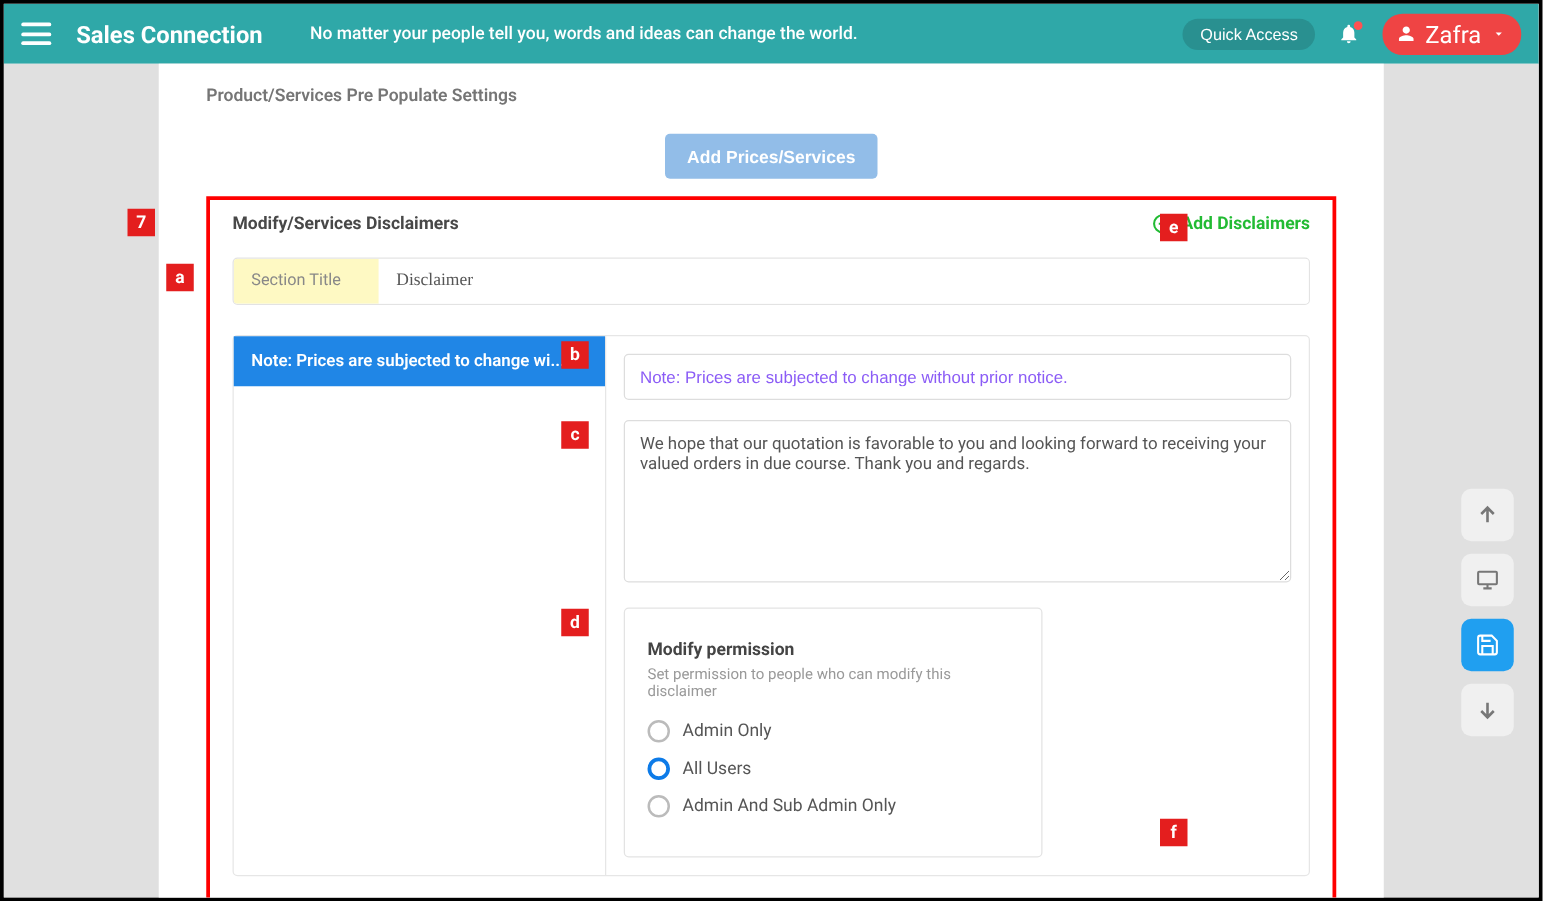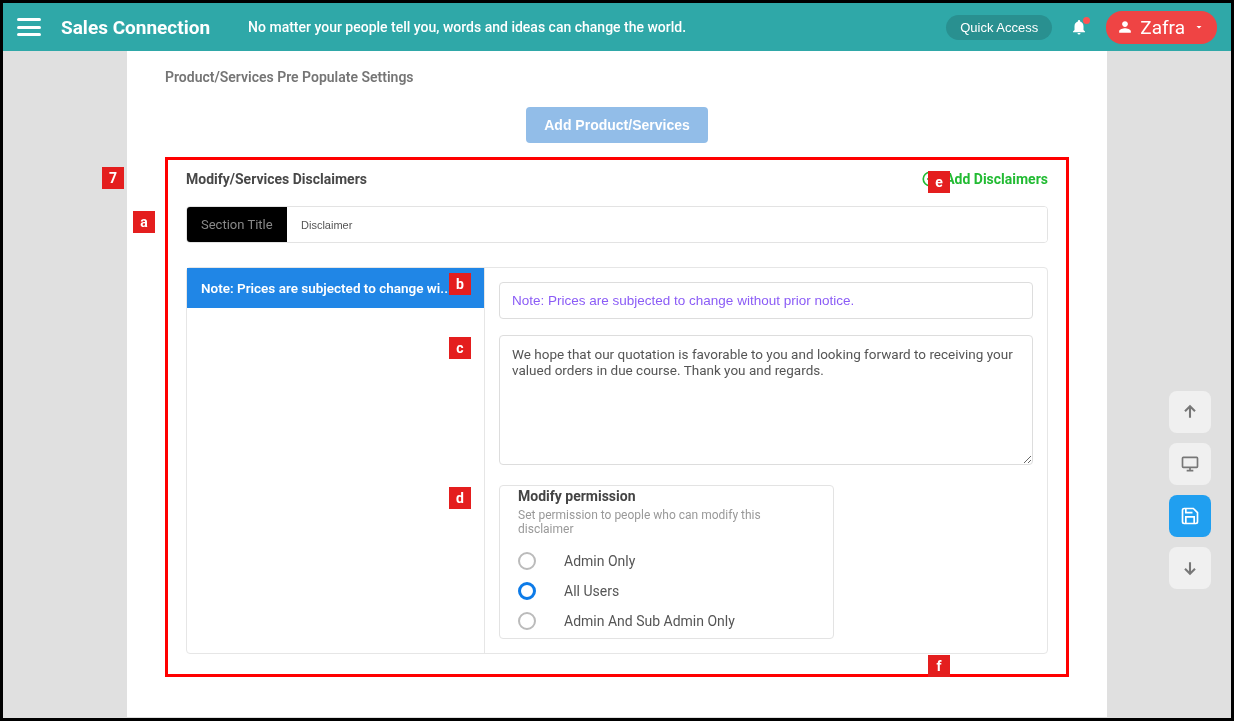--- a/index.html
+++ b/index.html
@@ -106,33 +106,34 @@
   .add-disc svg { width:18px; height:18px; }
 
   .section-row {
     display:flex;
     border:1px solid #e3e3e3;
     border-radius:4px;
     overflow:hidden;
     margin-bottom: 24px;
   }
   .section-label {
-    background:#000000;
+    background:#fef9c3;
     color:#888;
     font-size:13px;
     padding: 10px 14px;
-    width: 100px;
+    width: 116px;
   }
   .section-input {
     border:none;
     flex:1;
     padding: 10px 14px;
-    font-size:11px;
+    font-size:14px;
     color:#555;
     outline:none;
+    font-family:Liberation Serif, serif;
   }
 
   .disc-body {
     display:flex;
     border:1px solid #e6e6e6;
     border-radius:4px;
   }
   .disc-tabs {
     width: 298px;
     border-right:1px solid #e6e6e6;
@@ -169,26 +170,26 @@
     padding:10px 12px;
     font-size:13.5px;
     color:#555;
     resize: both;
     font-family: inherit;
     margin-bottom:16px;
   }
   .perm-box {
     border:1px solid #e3e3e3;
     border-radius:4px;
-    padding:2px 18px;
+    padding:25px 18px;
     width: 335px;
   }
   .perm-title { font-weight:700; font-size:14px; color:#444; }
   .perm-sub { color:#999; font-size:12px; margin:4px 0 10px 0; }
-  .radio-row { display:flex; align-items:center; gap:28px; padding:6px 0; font-size:14px; color:#555; cursor:pointer; }
+  .radio-row { display:flex; align-items:center; gap:10px; padding:6px 0; font-size:14px; color:#555; cursor:pointer; }
   .radio {
     width:18px; height:18px; border-radius:50%; border:2px solid #bbb;
     display:inline-flex; align-items:center; justify-content:center;
     flex-shrink:0;
   }
   .radio.selected { border:3px solid #0d7be8; }
   .radio.selected::after { content:""; width:6px; height:6px; background:#fff; border-radius:50%; }
 
   .visibility-row {
     border-top:1px solid #e6e6e6;
@@ -266,21 +267,21 @@
     <svg width="12" height="12" viewBox="0 0 24 24" fill="#fff">
         <path d="M7 10l5 5 5-5z"></path>
       </svg>
   </div>
 </div>
 
 <div class="page">
   <div class="card">
 
     <div class="pre-populate-title">Product/Services Pre Populate Settings</div>
-    <button class="add-ps-btn">Add Product/Services</button>
+    <button class="add-ps-btn">Add Prices/Services</button>
 
     <div class="disclaimers-wrap">
 
       <div class="disclaimers-header">
         <div class="disc-title">Modify/Services Disclaimers</div>
         <div class="add-disc">
           <svg viewBox="0 0 24 24" fill="none" stroke="#22bb33" stroke-width="2.2">
             <circle cx="12" cy="12" r="9"></circle>
               <path d="M12 8v8M8 12h8"></path>
           </svg>

